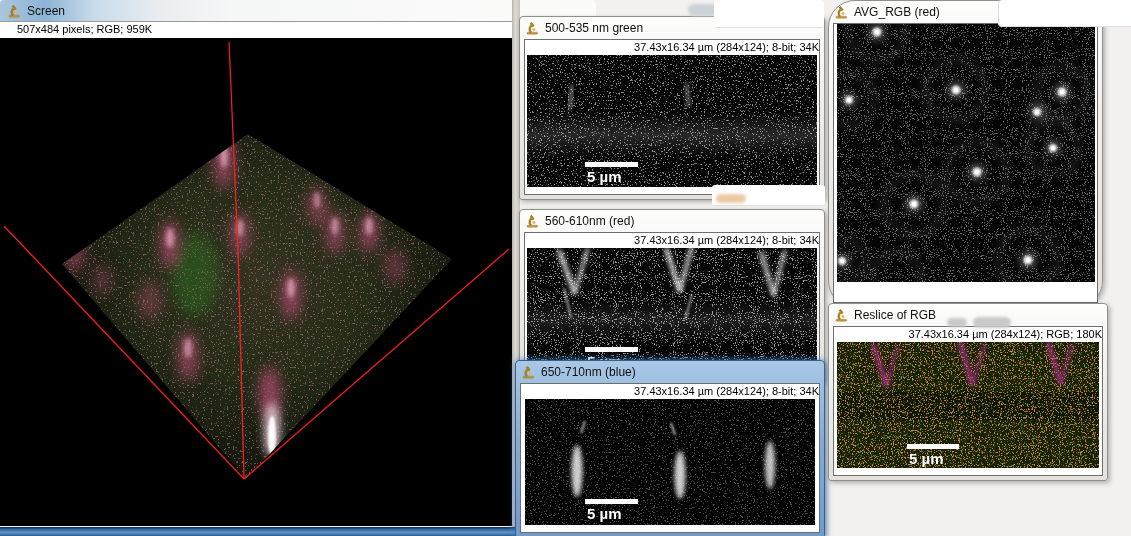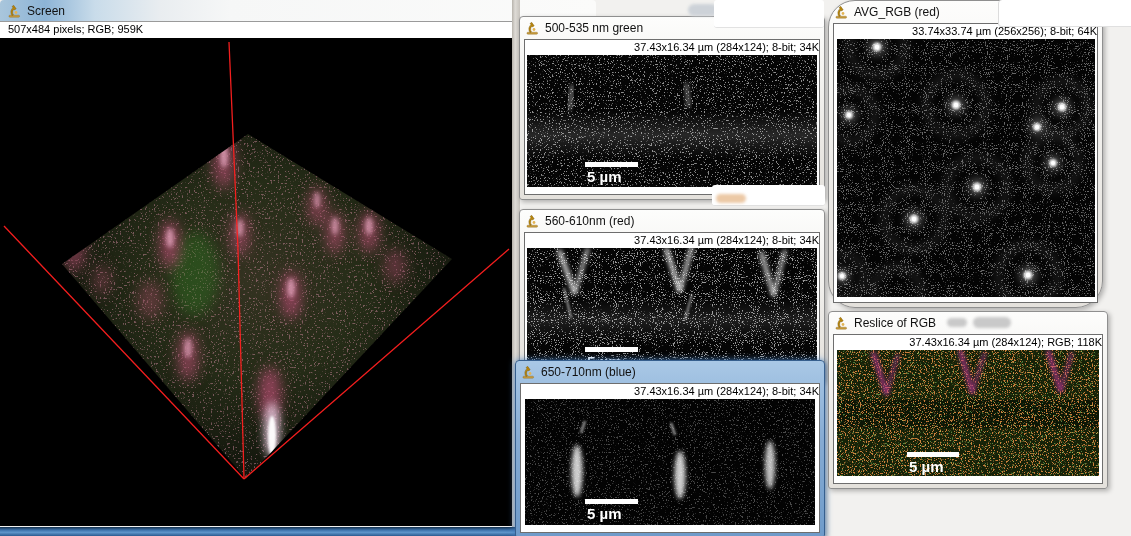--- a/index.html
+++ b/index.html
@@ -14,21 +14,21 @@
   .infobar{font-size:11px;line-height:15px;height:15px;padding-left:3px;color:#000;white-space:nowrap;text-align:right;}
   .imgbox{position:relative;margin:0 auto;background:#15803d;font-size:0;line-height:0;text-align:center;}
   .micicon{display:inline-block;width:13px;height:14px;flex:0 0 13px;}
   
   #screenwin{position:absolute;left:0;top:0;width:520px;height:527px;}
   #screen-titlebar{position:absolute;left:0;top:0;width:596px;height:22px;display:flex;align-items:center;gap:6px;
       padding-left:8px;font-size:12px;color:#111;border-radius:4px 4px 0 0;
       background:linear-gradient(90deg,#a9c6dc 0px,#8db4d6 45px,#c9dcea 95px,#e9edf0 160px,#f6f7f7 230px,#fbfbfa 100%);
       border-bottom:1px solid #9a9a9a;box-sizing:border-box;}
   #screen-infobar{position:absolute;left:0;top:22px;width:512px;height:16px;background:#fff;
-      font-size:11px;line-height:15px;padding-left:8px;color:#000;box-sizing:border-box;}
+      font-size:11px;line-height:15px;padding-left:17px;color:#000;box-sizing:border-box;}
   #screen-canvas{position:absolute;left:0;top:38px;width:512px;height:488px;background:#000;font-size:0;}
   #screen-rframe{position:absolute;left:512px;top:0;width:8px;height:527px;
       background:linear-gradient(90deg,#b7b3ac,#dedbd6 40%,#c7c3bd);}
   #bottom-strip{position:absolute;left:0;top:527px;width:523px;height:9px;
       background:linear-gradient(180deg,#14304d 0%,#3e74ad 35%,#5e95ca 60%,#2b5b91 100%);}
   .blur-box{position:absolute;background:#fff;border-radius:3px;}
   .blur-blob{position:absolute;border-radius:6px;filter:blur(1.5px);}
   .scale-text{font:bold 15px "Liberation Sans",sans-serif;fill:#fff;}
 </style>
 </head>
@@ -285,21 +285,20 @@
 <div class="win inactive" style="left:828px;top:0;width:273px;height:306px;border-radius:27px;">
   <div class="titlebar">
     <span class="micicon">
       <svg viewBox="0 0 14 14" width="13" height="14">
             <use href="#micpath"></use>
           </svg>
     </span>
     <span>AVG_RGB (red)</span>
   </div>
   <div class="client">
-    <div class="infobar">33.74x33.74 µm (256x256); 8-bit; 64K</div>
     <div class="imgbox" style="width:258px;height:258px;">
       <svg width="258" height="258" viewBox="0 0 258 258">
         <rect width="258" height="258" fill="#040404"></rect>
         <rect width="258" height="258" filter="url(#speckW2)" opacity="0.4"></rect>
         <g fill="none" stroke="#9a9a9a" stroke-width="7" opacity="0.16" filter="url(#b4)">
           <circle cx="40" cy="8" r="28"></circle>
               <circle cx="12" cy="76" r="26"></circle>
               <circle cx="119" cy="66" r="30"></circle>
           <circle cx="225" cy="68" r="26"></circle>
               <circle cx="216" cy="124" r="26"></circle>
@@ -359,31 +358,31 @@
                 <circle cx="5" cy="237" r="8" opacity="0.3" filter="url(#b4)"></circle>
                 <circle cx="5" cy="237" r="4" opacity="0.85" filter="url(#b1)"></circle>
                 <circle cx="5" cy="237" r="2"></circle>
               </g>
         </g>
       </svg>
     </div>
   </div>
 </div>
 
-<div class="win inactive" style="left:828px;top:311px;width:278px;height:176px;">
+<div class="win inactive" style="left:828px;top:303px;width:278px;height:176px;">
   <div class="titlebar">
     <span class="micicon">
       <svg viewBox="0 0 14 14" width="13" height="14">
             <use href="#micpath"></use>
           </svg>
     </span>
     <span>Reslice of RGB</span>
   </div>
   <div class="client">
-    <div class="infobar">37.43x16.34 µm (284x124); RGB; 118K</div>
+    <div class="infobar">37.43x16.34 µm (284x124); RGB; 180K</div>
     <div class="imgbox" style="width:262px;height:126px;">
       <svg width="262" height="126" viewBox="0 0 262 126">
         <rect width="262" height="126" fill="#152208"></rect>
         <rect y="50" width="262" height="28" fill="#0a1405" opacity="0.85"></rect>
         <rect width="262" height="126" filter="url(#speckR)" opacity="0.85"></rect>
         <rect width="262" height="126" filter="url(#speckG)" opacity="0.5"></rect>
         <g>
           <g transform="translate(50,0)">
             <line y1="8" y2="122" stroke="#c03898" stroke-width="9" filter="url(#b2)" opacity="0.85"></line>
             <line y1="45" x2="-14" y2="2" stroke="#c03898" stroke-width="5" filter="url(#b2)" opacity="0.7"></line>

